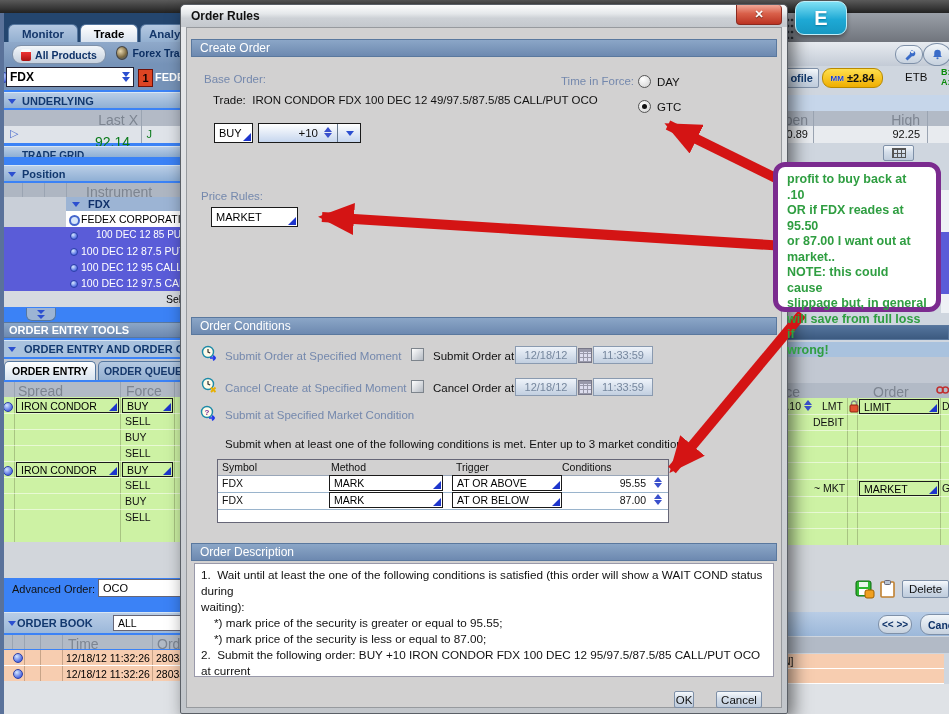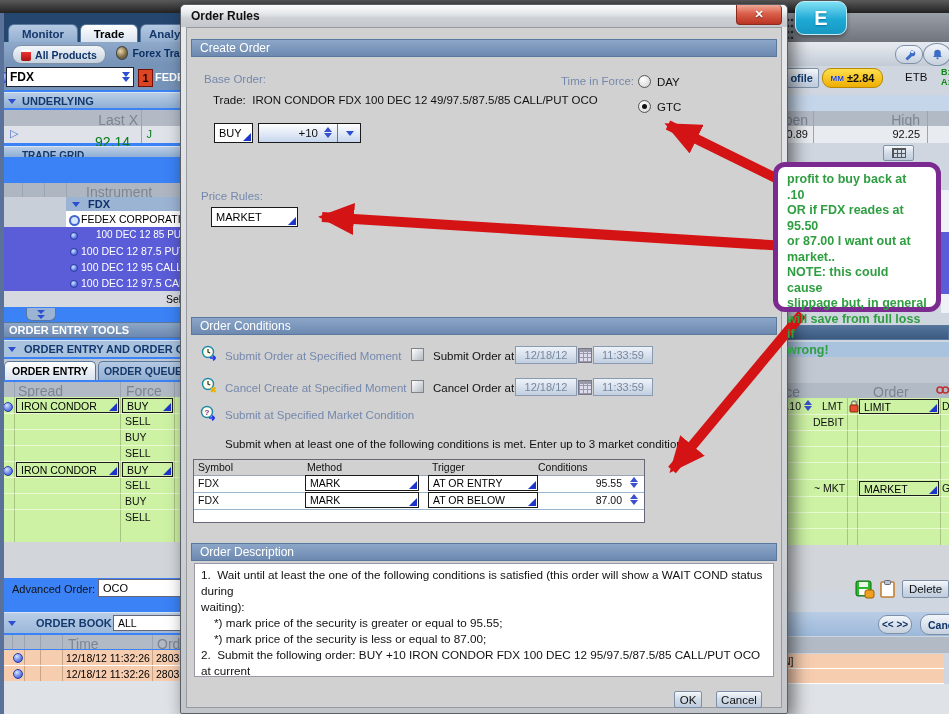--- a/index.html
+++ b/index.html
@@ -99,20 +99,24 @@
     <span class="abs" style="left:10px;top:1px;color:#4466cc;font-size:11px">▷</span>
     <span class="abs" style="right:62px;top:8px;color:#0a7a1a;font-size:14px">92.14</span>
     <span class="abs gridline" style="right:50px;top:0;width:1px;height:17px"></span>
     <span class="abs" style="right:40px;top:2px;color:#0a7a1a;font-size:11px">J</span>
     </div>
 
   <div class="abs bar-lblue" style="left:0;top:133px;width:192px;height:11px;padding-left:22px;overflow:hidden">
     <span style="font-size:10px;transform:translateY(3px)">TRADE GRID</span>
     </div>
 
+  <div class="abs bar-lblue" style="left:0;top:152px;width:192px;height:16px;padding-left:22px">
+    <span class="tri-dn abs" style="left:8px;top:6px"></span>
+    <span>Position</span>
+    </div>
   <div class="abs" style="left:0;top:170px;width:192px;height:14px;background:#aeb6c2">
     <span class="abs gridline" style="left:22px;top:0;width:1px;height:14px"></span>
     <span class="abs gridline" style="left:44px;top:0;width:1px;height:14px"></span>
     <span class="abs gridline" style="left:66px;top:0;width:1px;height:14px"></span>
     <span class="abs hdr-gray" style="left:86px;top:1px">Instrument</span>
     </div>
   <div class="abs" style="left:0;top:184px;width:192px;height:14px;background:#c9cfd8">
     <span class="abs" style="left:66px;top:0;width:126px;height:14px;background:#9cb4d4"></span>
     <span class="tri-dn abs" style="left:72px;top:5px"></span>
     <span class="abs" style="left:88px;top:1px;font-size:11px;font-weight:bold;color:#10306a">FDX</span>
@@ -208,21 +212,21 @@
     <span class="abs" style="left:0;top:96px;width:192px;height:1px;background:#ffffff88"></span>
     <span class="abs" style="left:0;top:112px;width:192px;height:1px;background:#ffffff88"></span>
   </div>
 
   <div class="abs" style="left:0;top:529px;width:192px;height:36px;background:#d2d6db"></div>
   <span class="abs txt" style="left:12px;top:570px;font-size:11px">Advanced Order:</span>
   <div class="abs flex" style="left:98px;top:566px;width:94px;height:18px;background:#fff;border:1px solid #667;box-sizing:border-box;padding-left:4px;font-size:11px">
     <span>OCO</span>
     </div>
 
-  <div class="abs bar-lblue" style="left:0;top:599px;width:192px;height:21px;padding-left:36px;background:linear-gradient(#b9cde6,#9cb8da)">
+  <div class="abs bar-lblue" style="left:0;top:599px;width:192px;height:21px;padding-left:17px;background:linear-gradient(#b9cde6,#9cb8da)">
     <span class="tri-dn abs" style="left:8px;top:8px"></span>
     <span>ORDER BOOK</span>
     </div>
   <div class="abs flex" style="left:113px;top:602px;width:79px;height:16px;background:#fff;border:1px solid #667;box-sizing:border-box;padding-left:4px;font-size:10.5px">
     <span>ALL</span>
     </div>
 
   <div class="abs" style="left:0;top:622px;width:192px;height:14px;background:#b2bac6">
     <span class="abs gridline" style="left:12px;top:0;width:1px;height:14px"></span>
     <span class="abs gridline" style="left:24px;top:0;width:1px;height:14px"></span>
@@ -473,35 +477,35 @@
 
   <svg class="abs" width="17" height="17" viewBox="0 0 17 17" style="left:19px;top:400px">
     <circle cx="7" cy="7" r="5.5" fill="#fffbe8" stroke="#1c8aa8" stroke-width="1.4"></circle>
     <text x="4.5" y="9.5" font-size="8" font-weight="bold" fill="#7a2a9a">?</text>
     <path d="M9 13h5.5M14.5 13l-2.4-2.4M14.5 13l-2.4 2.4" fill="none" stroke="#1d35ee" stroke-width="1.7"></path>
     </svg>
   <span class="abs lbl-blue" style="left:44px;top:404px">Submit at Specified Market Condition</span>
 
   <span class="abs txt" style="left:44px;top:433px">Submit when at least one of the following conditions is met. Enter up to 3 market conditions.</span>
 
-  <div class="abs" style="left:12px;top:454px;width:452px;height:64px;background:#fff;border:1px solid #667;box-sizing:border-box">
+  <div class="abs" style="left:36px;top:454px;width:452px;height:64px;background:#fff;border:1px solid #667;box-sizing:border-box">
     <div class="abs" style="left:0;top:0;width:450px;height:15px;background:#d2d1d1;border-bottom:1px solid #99a6b8">
       <span class="abs txt" style="left:4px;top:1px;font-size:10.5px">Symbol</span>
       <span class="abs txt" style="left:113px;top:1px;font-size:10.5px">Method</span>
       <span class="abs txt" style="left:238px;top:1px;font-size:10.5px">Trigger</span>
       <span class="abs txt" style="left:344px;top:1px;font-size:10.5px">Conditions</span>
       </div>
 
     <div class="abs" style="left:0;top:15px;width:450px;height:17px;border-bottom:1px solid #9ab4cc">
       <span class="abs txt" style="left:4px;top:2px;font-size:10.5px">FDX</span>
       <span class="abs drop" style="left:111px;top:0px;width:114px;height:16px;font-size:10.5px">
         <span>MARK</span>
         </span>
       <span class="abs drop" style="left:234px;top:0px;width:110px;height:16px;font-size:10.5px">
-        <span>AT OR ENTRY</span>
+        <span>AT OR ABOVE</span>
         </span>
       <span class="abs txt" style="right:22px;top:2px;font-size:10.5px">95.55</span>
       <span class="abs spin" style="right:6px;top:2px">
           <span class="u"></span>
           <span class="d"></span>
         </span>
       </div>
 
     <div class="abs" style="left:0;top:32px;width:450px;height:17px;border-bottom:1px solid #9ab4cc">
       <span class="abs txt" style="left:4px;top:2px;font-size:10.5px">FDX</span>
@@ -526,21 +530,21 @@
   <div class="abs" style="left:13px;top:558px;width:580px;height:114px;background:#fff;border:1px solid #99a;box-sizing:border-box;overflow:hidden">
     <div style="white-space:pre-wrap;font-size:11.7px;color:#111;line-height:16px;padding:3px 6px">1.  Wait until at least the one of the following conditions is satisfied (this order will show a WAIT COND status during
 waiting):
     *) mark price of the security is greater or equal to 95.55;
     *) mark price of the security is less or equal to 87.00;
 2.  Submit the following order: BUY +10 IRON CONDOR FDX 100 DEC 12 95/97.5/87.5/85 CALL/PUT OCO at current
 market price. The order is valid until it is either filled or cancelled. Current order is 'Spread' order in TD Ameritrade
 terms;</div>
     </div>
 
-  <div class="abs win-btn" style="left:493px;top:686px;width:28px;height:17px">
+  <div class="abs win-btn" style="left:493px;top:686px;width:20px;height:17px">
     <span>OK</span>
     </div>
   <div class="abs win-btn" style="left:535px;top:686px;width:46px;height:17px">
     <span>Cancel</span>
     </div>
 </div>
 
 <svg class="abs" width="949" height="714" viewBox="0 0 949 714" style="left:0;top:0;z-index:60;pointer-events:none">
   <defs>
     <marker id="ah" markerWidth="3.6" markerHeight="3.2" refX="3.2" refY="1.6" orient="auto">

